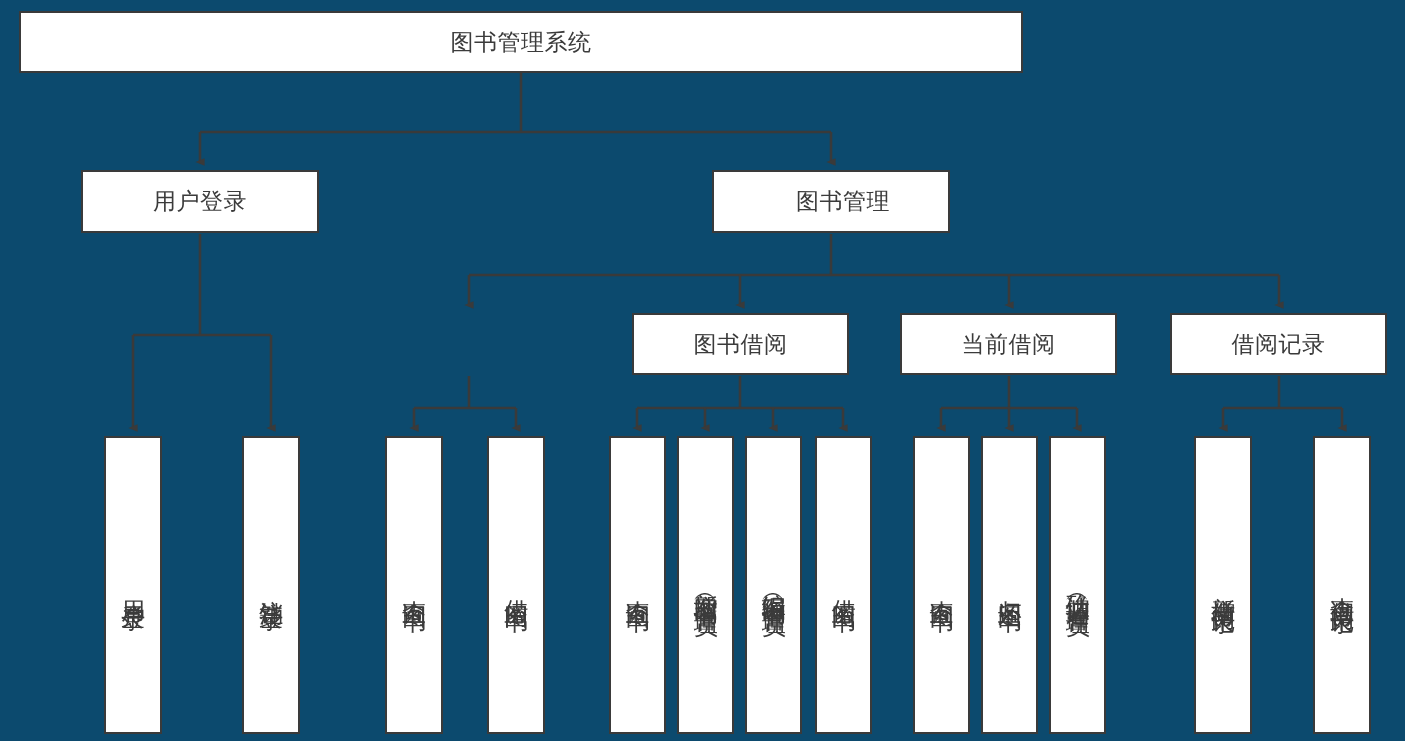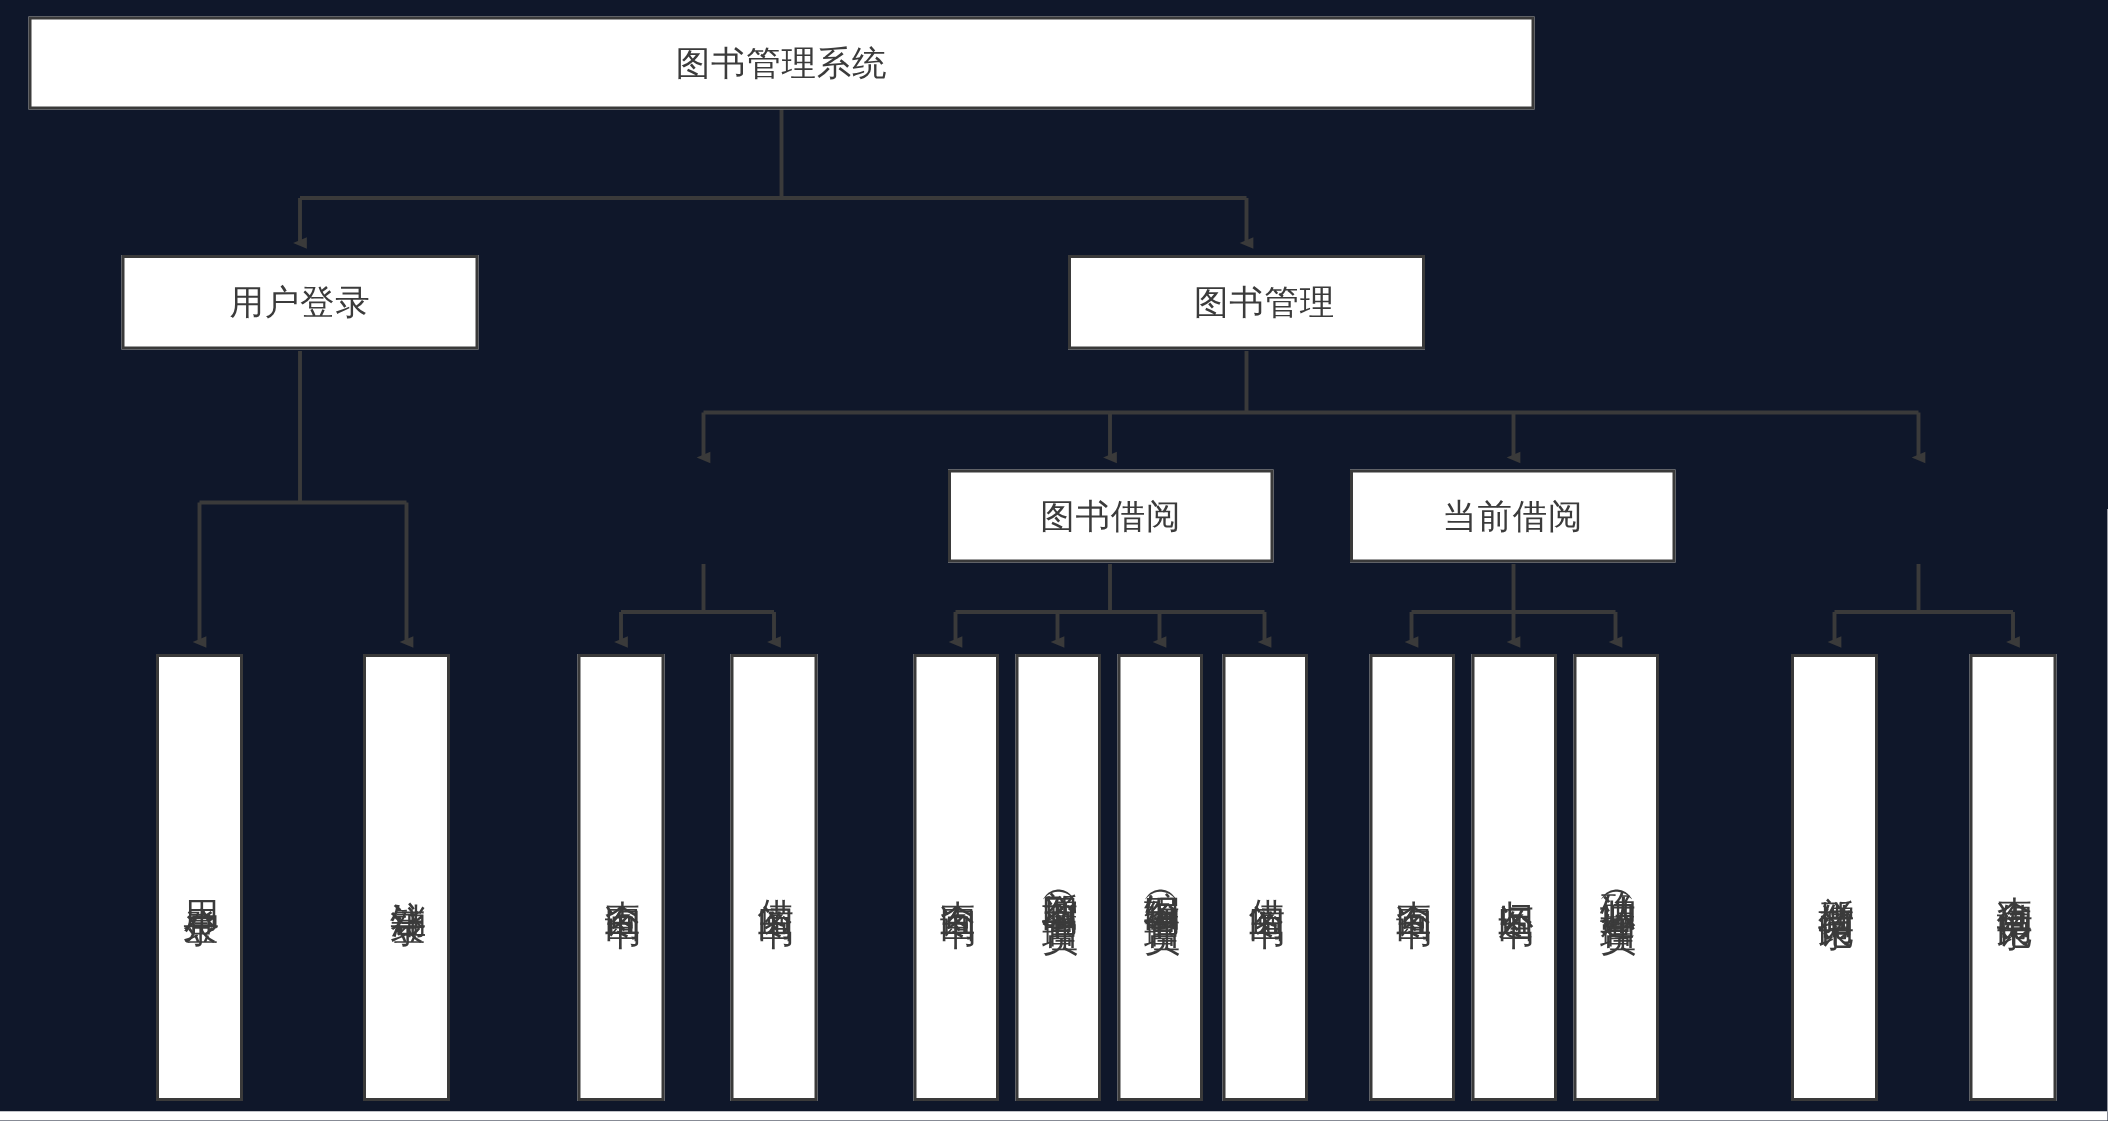--- a/index.html
+++ b/index.html
@@ -7,21 +7,21 @@
     padding: 0;
     background: #ffffff;
   }
   body {
     font-family: "Liberation Sans", "DejaVu Sans", sans-serif;
   }
   #canvas {
     position: relative;
     width: 1405px;
     height: 741px;
-    background: #0f172a;
+    background: #0c4a6e;
     overflow: hidden;
   }
   #svg-connectors {
     position: absolute;
     left: 0;
     top: 0;
     width: 1405px;
     height: 747px;
     pointer-events: none;
   }
@@ -138,20 +138,23 @@
   <div class="node horizontal" style="left:712px; top:170px; width:238px; height:63px;padding-left:24px;">
     <span class="node-label">图书管理</span>
   </div>
 
   <div class="node horizontal" style="left:632px; top:313px; width:217px; height:62px;">
     <span class="node-label">图书借阅</span>
   </div>
   <div class="node horizontal" style="left:900px; top:313px; width:217px; height:62px;">
     <span class="node-label">当前借阅</span>
   </div>
+  <div class="node horizontal" style="left:1170px; top:313px; width:217px; height:62px;">
+    <span class="node-label">借阅记录</span>
+  </div>
 
   <div class="node vertical" style="left:104px; top:436px; width:58px; height:298px;">
     <span class="node-label">用户登录</span>
   </div>
   <div class="node vertical" style="left:242px; top:436px; width:58px; height:298px;">
     <span class="node-label">注销登录</span>
   </div>
 
   <div class="node vertical" style="left:385px; top:436px; width:58px; height:298px;">
     <span class="node-label">查询图书</span>

